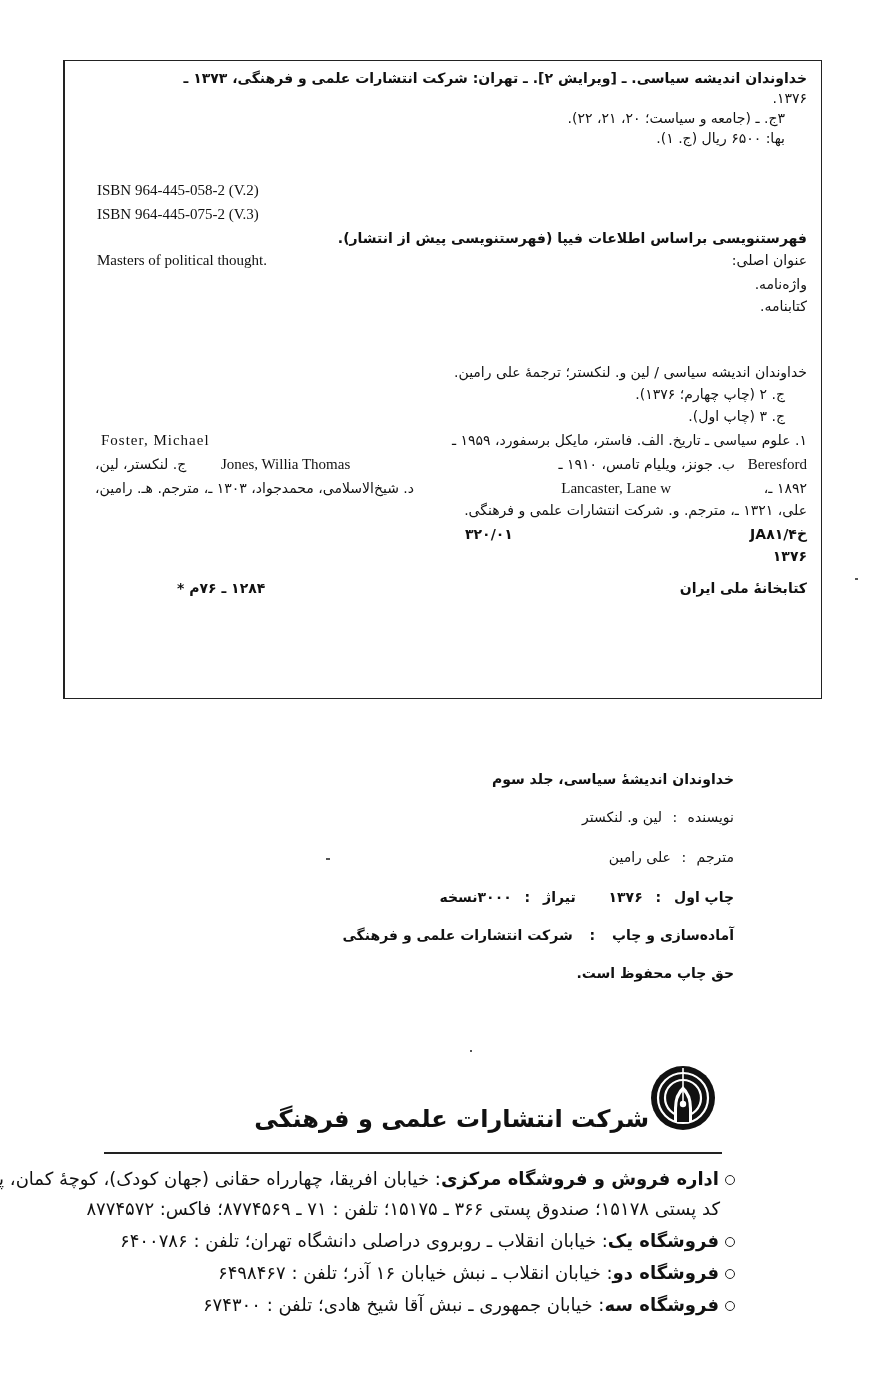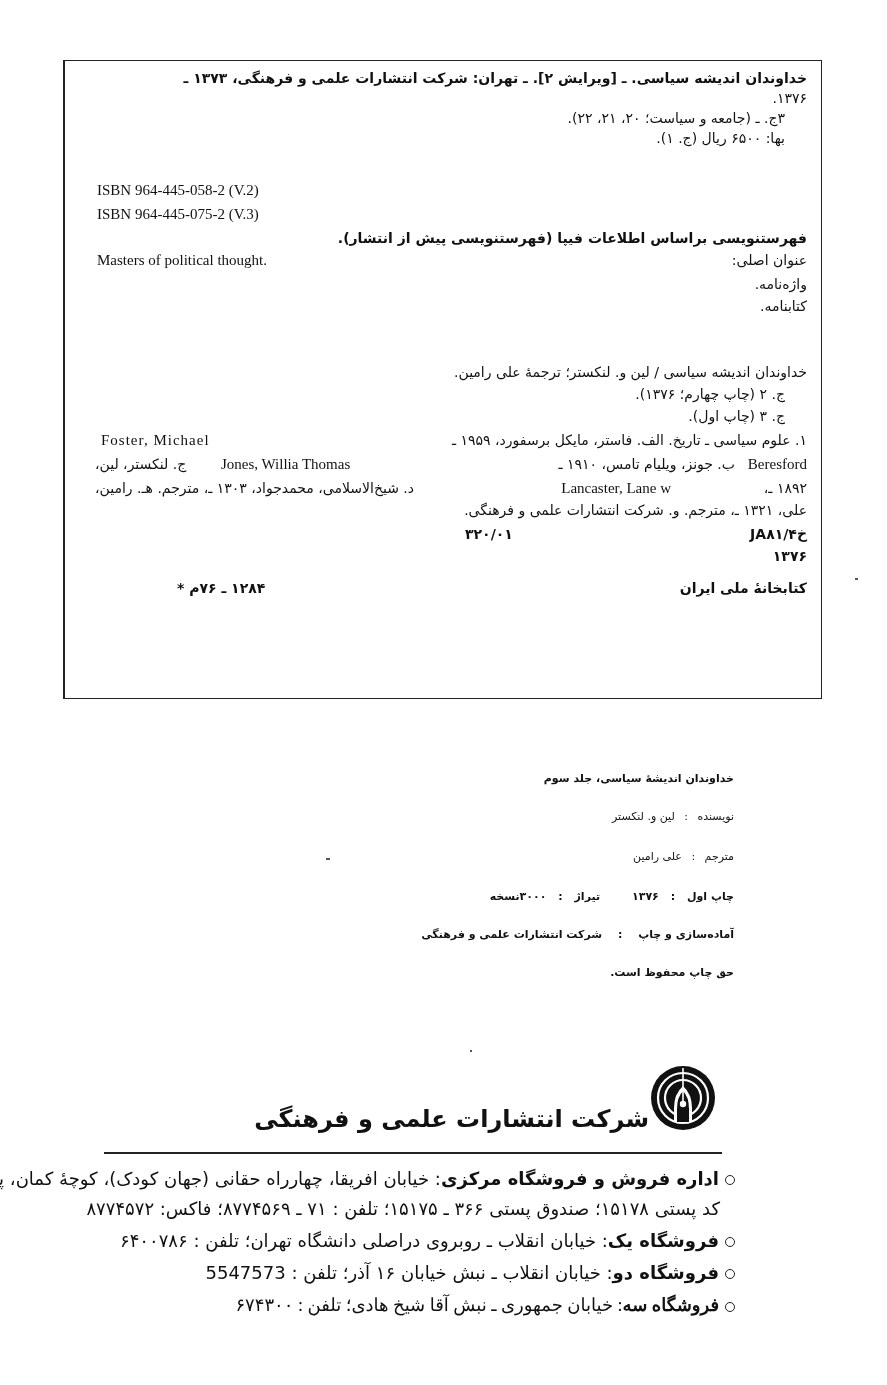--- a/index.html
+++ b/index.html
@@ -4,21 +4,21 @@
 <style>
   html, body { margin: 0; padding: 0; background: #ffffff; }
   body {
     width: 887px; height: 1385px; position: relative; overflow: hidden;
     font-family: "DejaVu Sans", sans-serif; color: #111;
   }
   .rtl { direction: rtl; unicode-bidi: plaintext; }
   .line { position: absolute; white-space: nowrap; font-size: 14px; line-height: 18px; }
   .bold { font-weight: bold; }
   .latin { font-family: "Liberation Serif", serif; font-size: 15px; direction: ltr; }
-  .colophon .line { font-size: 11px; line-height: 22px; }
+  .colophon .line { font-size: 14px; line-height: 22px; }
   .logo-title { font-size: 24px; font-weight: bold; }
   .hr { position: absolute; height: 1.5px; background: #222; }
   .bullet {
     display: inline-block; width: 8px; height: 8px; border: 1.2px solid #222;
     border-radius: 50%; margin-left: 6px; vertical-align: middle;
   }
   .addr .line { font-size: 18px; }
   .speck { position: absolute; background: #555; }
 </style>
 </head>
@@ -117,23 +117,23 @@
   <div class="line rtl" style="right:152px; top:1170px;">
     <span class="bullet"></span><span class="bold">اداره فروش و فروشگاه مرکزی</span><span>: خیابان افریقا، چهارراه حقانی (جهان کودک)، کوچهٔ کمان، پلاک ۲.</span>
   </div>
   <div class="line rtl" style="right:167px; top:1200px;">کد پستی ۱۵۱۷۸؛ صندوق پستی ۳۶۶ ـ ۱۵۱۷۵؛ تلفن : ۷۱ ـ ۸۷۷۴۵۶۹؛ فاکس: ۸۷۷۴۵۷۲</div>
 
   <div class="line rtl" style="right:152px; top:1232px;">
     <span class="bullet"></span><span class="bold">فروشگاه یک</span><span>: خیابان انقلاب ـ روبروی دراصلی دانشگاه تهران؛ تلفن : ۶۴۰۰۷۸۶</span>
   </div>
 
   <div class="line rtl" style="right:152px; top:1264px;">
-    <span class="bullet"></span><span class="bold">فروشگاه دو</span><span>: خیابان انقلاب ـ نبش خیابان ۱۶ آذر؛ تلفن : 5547573</span>
+    <span class="bullet"></span><span class="bold">فروشگاه دو</span><span>: خیابان انقلاب ـ نبش خیابان ۱۶ آذر؛ تلفن : ۶۴۹۸۴۶۷</span>
   </div>
 
-  <div class="line rtl" style="right:152px; top:1296px;font-family:Liberation Serif, serif;">
+  <div class="line rtl" style="right:152px; top:1296px;">
     <span class="bullet"></span><span class="bold">فروشگاه سه</span><span>: خیابان جمهوری ـ نبش آقا شیخ هادی؛ تلفن : ۶۷۴۳۰۰</span>
   </div>
 </div>
 
 <div class="speck" style="left:855px; top:578px; width:3px; height:2px;"></div>
 <div class="speck" style="left:326px; top:858px; width:4px; height:2px;"></div>
 <div class="speck" style="left:470px; top:1050px; width:2px; height:2px;"></div>
 
 </body></html>

